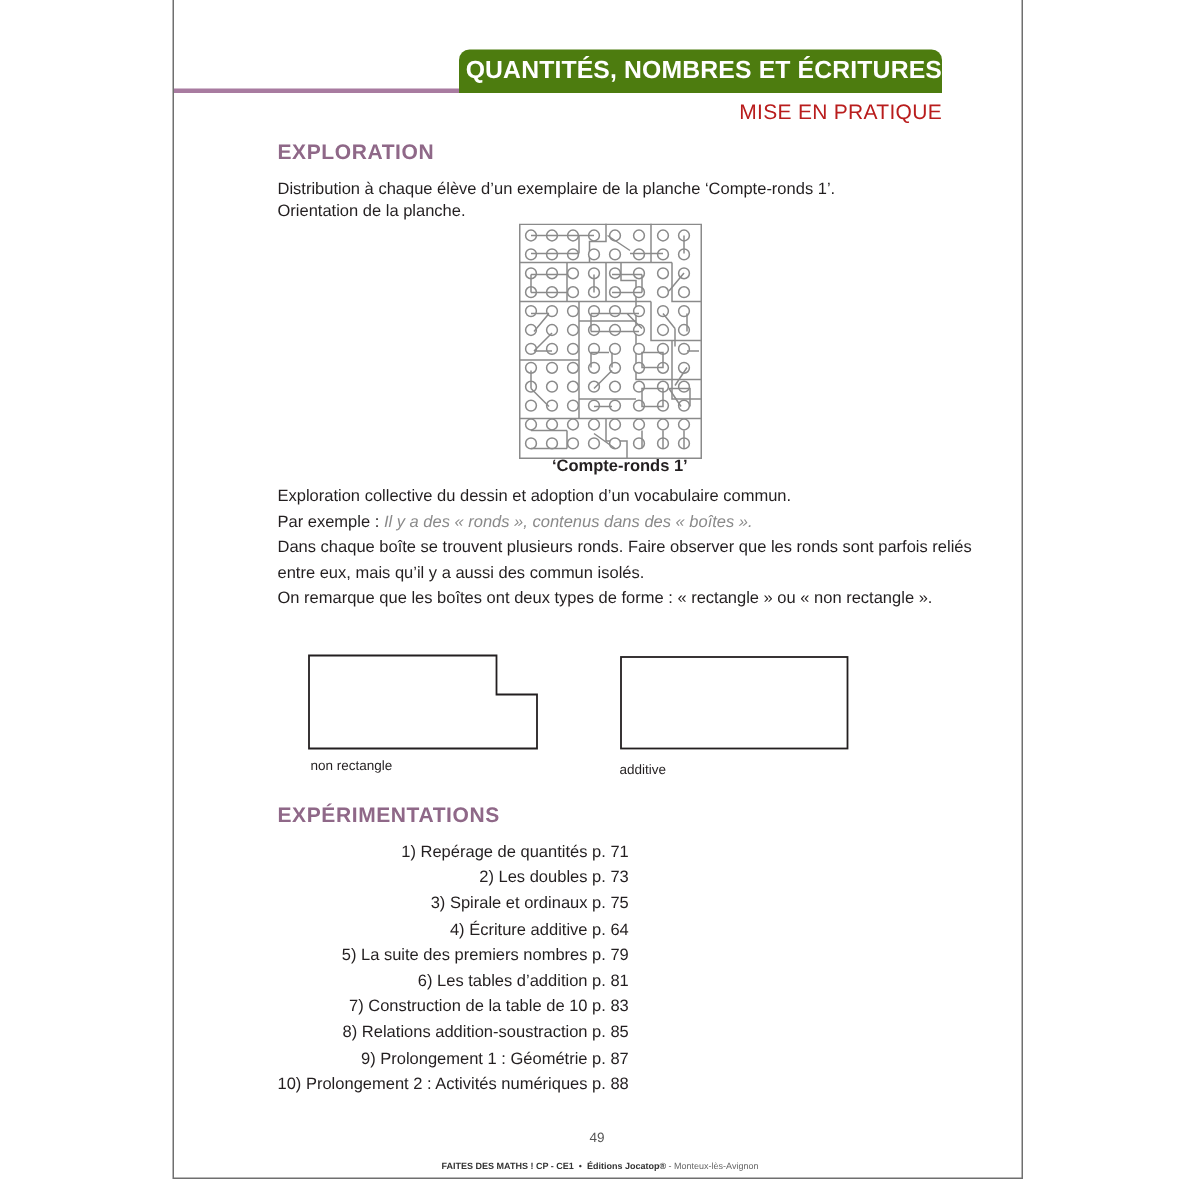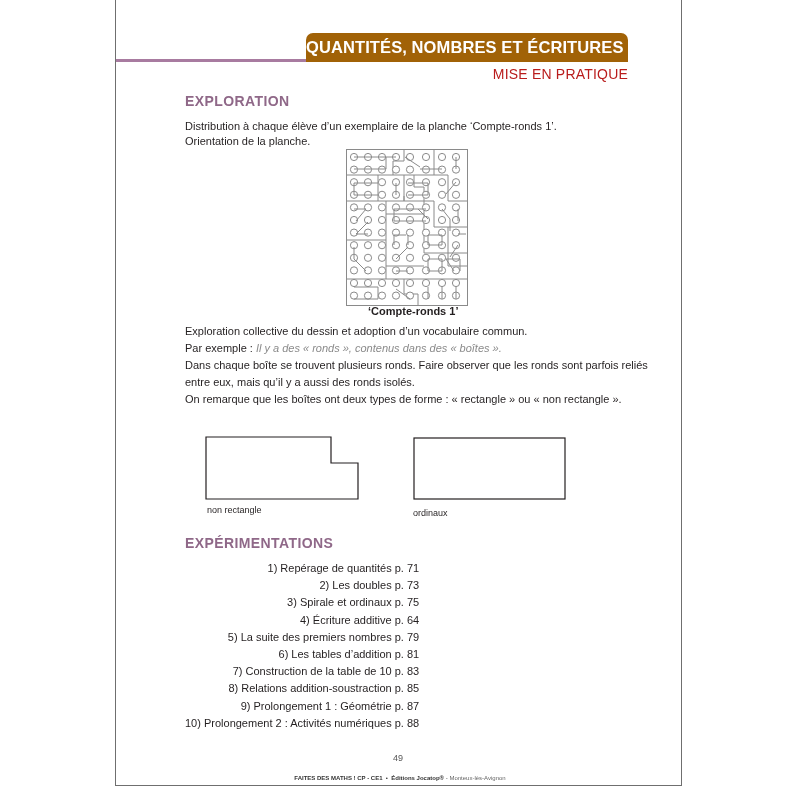--- a/index.html
+++ b/index.html
@@ -1,19 +1,19 @@
 <!DOCTYPE html>
 <html><head>
 <meta charset="utf-8">
 <style>
   html,body{margin:0;padding:0;background:#fff;}
   body{width:800px;height:800px;position:relative;overflow:hidden;font-family:"Liberation Sans","DejaVu Sans",sans-serif;color:#231f20;}
   .page{position:absolute;left:115px;top:-2px;width:567px;height:788px;border:1px solid #6f6f6f;background:#fff;box-sizing:border-box;}
   .rule{position:absolute;left:116px;top:59px;width:512px;height:3px;background:#a87ba0;}
-  .banner{position:absolute;left:306px;top:33px;width:322px;height:29px;background:#a16207;border-radius:7px 7px 0 0;color:#fff;font-weight:bold;font-size:16.5px;letter-spacing:0.1px;line-height:29px;text-align:left;}
+  .banner{position:absolute;left:306px;top:33px;width:322px;height:29px;background:#4d7c0f;border-radius:7px 7px 0 0;color:#fff;font-weight:bold;font-size:16.5px;letter-spacing:0.1px;line-height:29px;text-align:right;}
   .subtitle{position:absolute;right:172px;top:66px;font-size:14px;color:#b91c1c;letter-spacing:0.2px;}
   .h2{position:absolute;left:185px;font-size:14px;font-weight:bold;color:#8f6888;letter-spacing:0.4px;}
   .p{position:absolute;left:185px;font-size:11px;line-height:13px;color:#231f20;white-space:nowrap;}
   .ex-it{font-style:italic;color:#8a8a8a;}
   .grid{position:absolute;left:346px;top:149px;}
   .caption{position:absolute;left:368px;top:305px;font-size:11px;font-weight:bold;}
   .shape{position:absolute;}
   .shape-label{position:absolute;font-size:9px;color:#231f20;}
   .list{position:absolute;left:185px;top:560px;margin:0;padding:0;list-style:none;}
   .list li{font-size:11px;line-height:17.2px;height:17.2px;white-space:nowrap;text-align:right;}
@@ -140,32 +140,32 @@
     </g>
   <g stroke="#8a8a8a" stroke-width="1" fill="none">
     <path d="M8 8 H50 M8 20 H40 M40 8 V20 M59 8 L74 18 M74 20 H96 M8 34 H32 M8 46 H32 M8 34 V46 M50 34 V46 M62 34 H82 M82 34 V46 M62 46 H82 M110 8 V20 M110 33 L100 45 M8 60 L20 60 M20 60 L10 72 M22 73 L10 85 M10 85 H22 M48 60 H80 M48 72 L80 72 M48 60 V72 M72 60 L82 70 M96 60 L104 70 M104 70 V82 M112 60 V72 M112 85 H120 M48 86 V96 M62 86 V96 M48 86 H60 M82 86 H96 V96 H82 Z M112 96 L104 108 M8 98 V110 M8 110 L20 122 M50 110 L62 98 M50 122 H62 M82 110 H96 V122 H82 Z M100 110 H114 V122 M108 122 L100 110 M8 138 H32 M8 150 H32 M32 138 V150 M50 140 L64 150 M82 138 V150 M96 138 V150 M110 138 V150"></path>
   </g>
 </svg>
 <div class="caption">‘Compte-ronds 1’</div>
 
 <div class="p" style="top:325px">Exploration collective du dessin et adoption d’un vocabulaire commun.</div>
 <div class="p" style="top:342px"><span>Par exemple : </span><span class="ex-it">Il y a des « ronds », contenus dans des « boîtes ».</span></div>
 <div class="p" style="top:359px">Dans chaque boîte se trouvent plusieurs ronds. Faire observer que les ronds sont parfois reliés</div>
-<div class="p" style="top:376px">entre eux, mais qu’il y a aussi des ronds isolés.</div>
+<div class="p" style="top:376px">entre eux, mais qu’il y a aussi des commun isolés.</div>
 <div class="p" style="top:393px">On remarque que les boîtes ont deux types de forme : « rectangle » ou « non rectangle ».</div>
 
 <svg class="shape" style="left:205px;top:436px" width="155" height="65">
   <path d="M1 1 H126 V27 H153 V63 H1 Z" fill="none" stroke="#231f20" stroke-width="1.2"></path>
 </svg>
 <div class="shape-label" style="left:207px;top:505px">non rectangle</div>
 
 <svg class="shape" style="left:413px;top:437px" width="154" height="64">
   <rect x="1" y="1" width="151" height="61" fill="none" stroke="#231f20" stroke-width="1.2"></rect>
 </svg>
-<div class="shape-label" style="left:413px;top:508px">ordinaux</div>
+<div class="shape-label" style="left:413px;top:508px">additive</div>
 
 <div class="h2" style="top:535px">EXPÉRIMENTATIONS</div>
 <ul class="list">
   <li>1) Repérage de quantités p. 71</li>
   <li>2) Les doubles p. 73</li>
   <li>3) Spirale et ordinaux p. 75</li>
   <li>4) Écriture additive p. 64</li>
   <li>5) La suite des premiers nombres p. 79</li>
   <li>6) Les tables d’addition p. 81</li>
   <li>7) Construction de la table de 10 p. 83</li>

